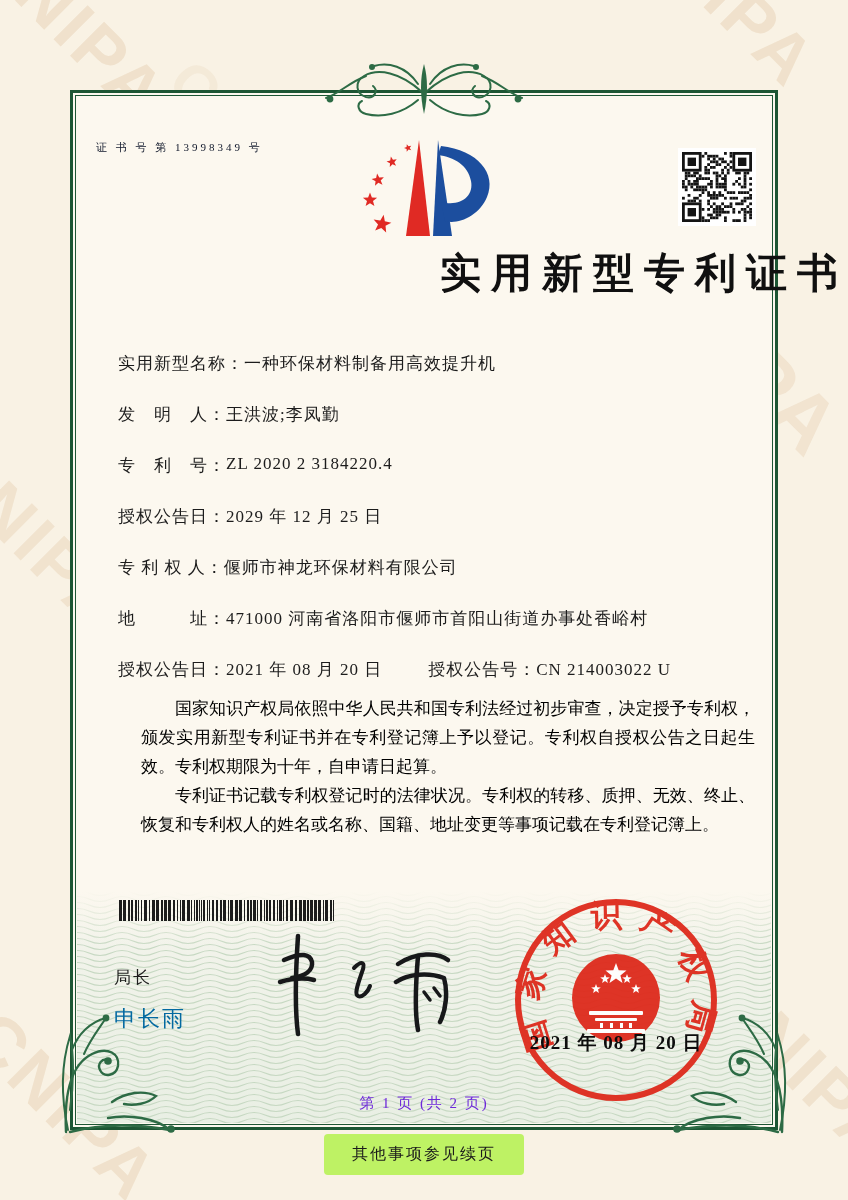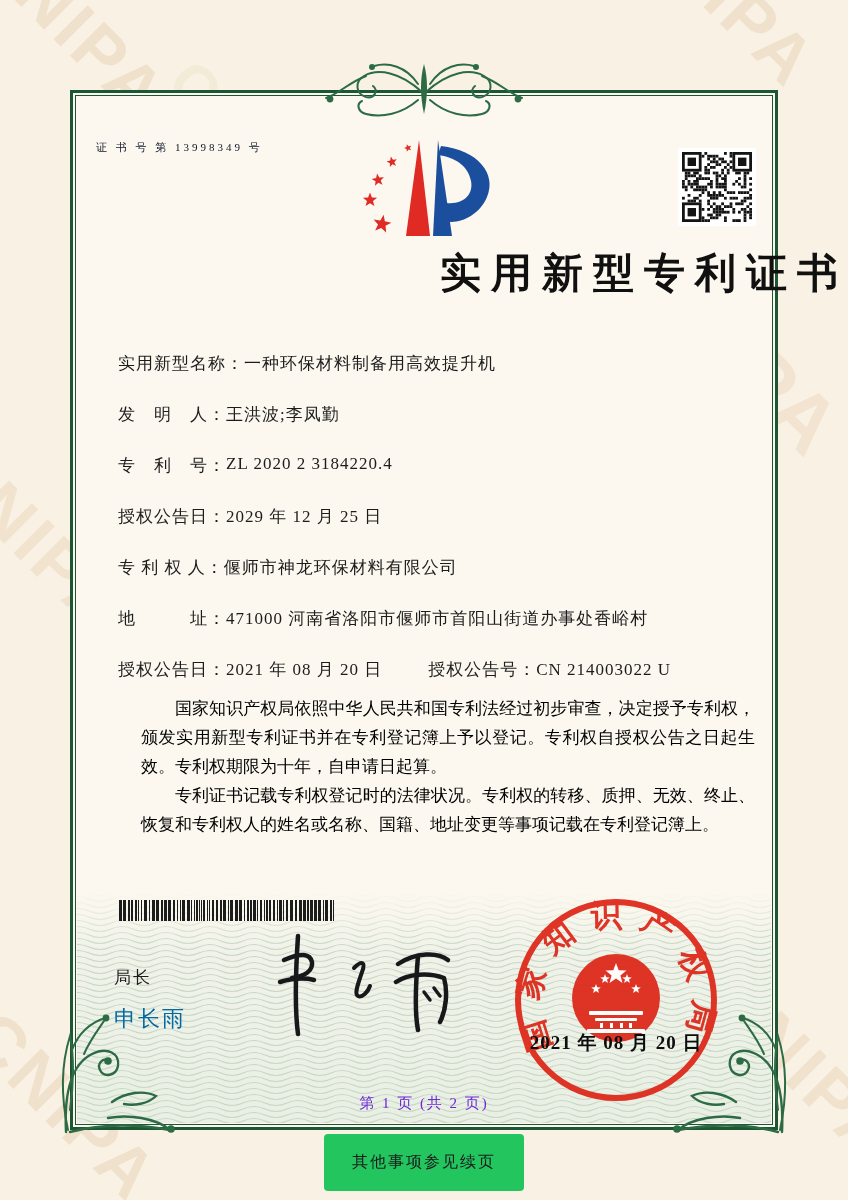--- a/index.html
+++ b/index.html
@@ -94,21 +94,21 @@
     text-align:center; font-size:19px; color:#0d0d0d; letter-spacing:1px; font-weight:bold;
   }
 
   .page-indicator {
     position:absolute; left:0; right:0; top:1094px;
     text-align:center; font-size:15px; letter-spacing:2px; color:#6d28d9;
   }
 
   .footer-note {
     position:absolute; left:50%; top:1134px; transform:translateX(-50%);
-    background:#22c55e; padding:18px 28px; border-radius:4px;
+    background:#bef264; padding:10px 28px; border-radius:4px;
     font-size:16px; letter-spacing:2px; color:#1b1b1b;
   }
 </style>
 </head>
 <body>
 
 <div id="page">
 
   <div id="watermarks">
       <div class="wm" style="left: -44px; top: -16px; font-size: 70px; color: rgba(198, 150, 96, 0.18);">CNIPA</div>

